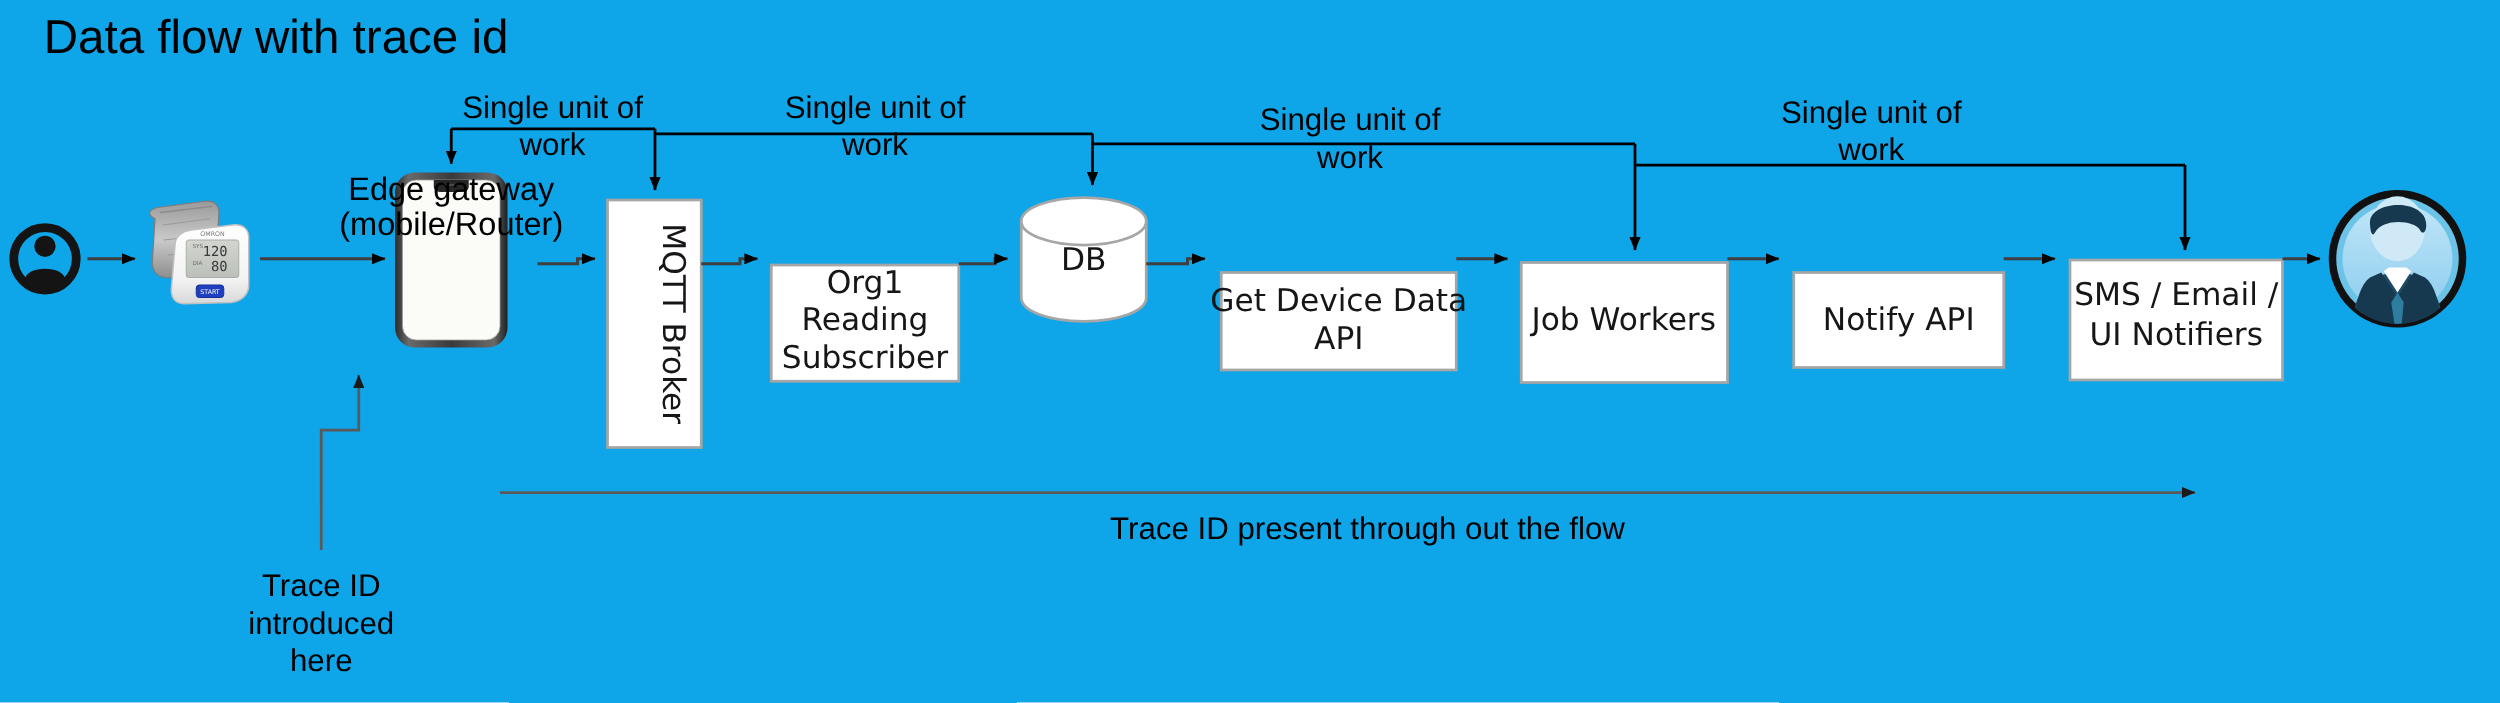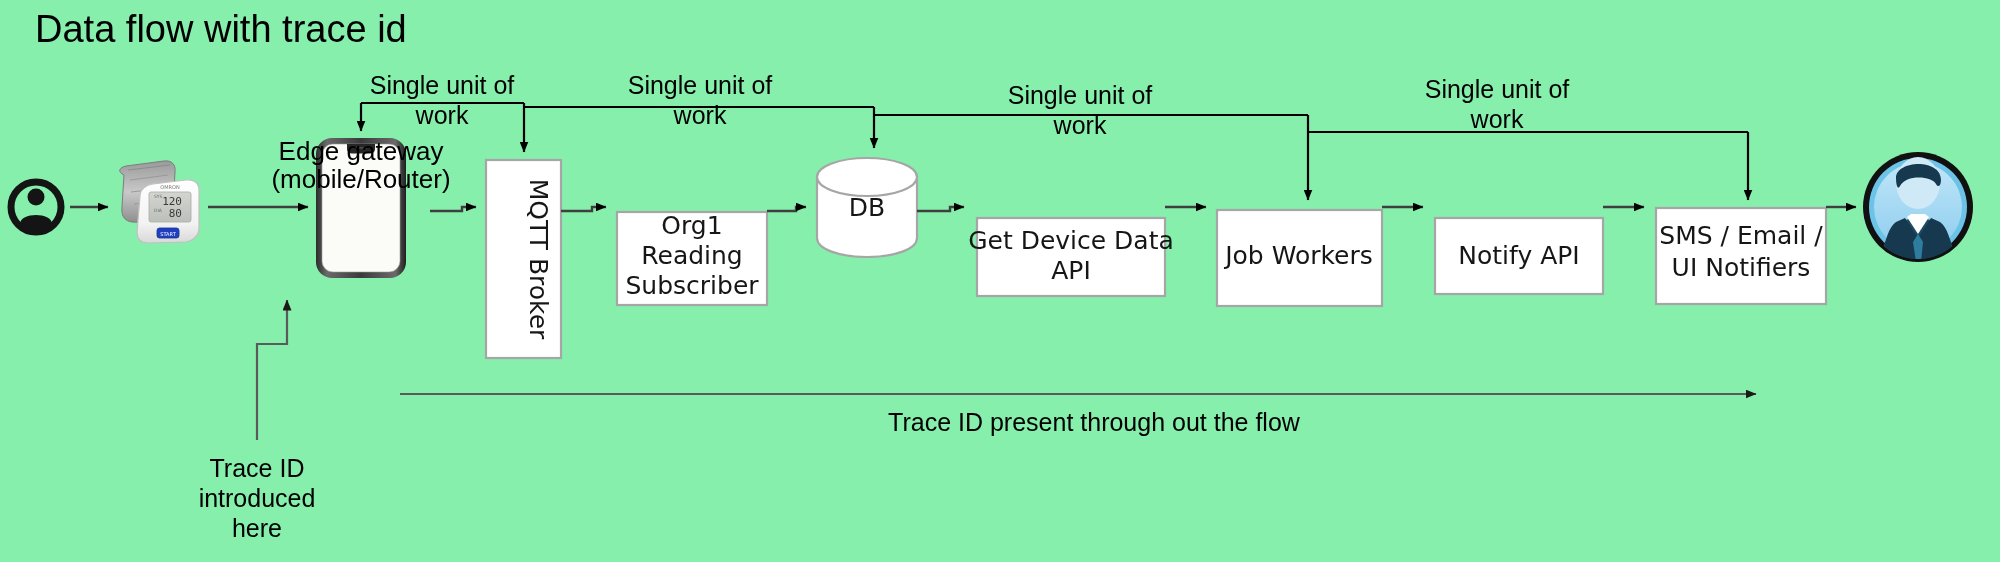--- a/index.html
+++ b/index.html
@@ -4,21 +4,21 @@
 <style>
   html, body {
     margin: 0;
     padding: 0;
     background: #ffffff;
   }
   #canvas {
     position: relative;
     width: 2000px;
     height: 562px;
-    background: #86efac;
+    background: #0ea5e9;
     overflow: hidden;
     font-family: "Liberation Sans", sans-serif;
   }
   #diagram-svg {
     position: absolute;
     left: 0;
     top: 0;
     width: 2000px;
     height: 562px;
   }

